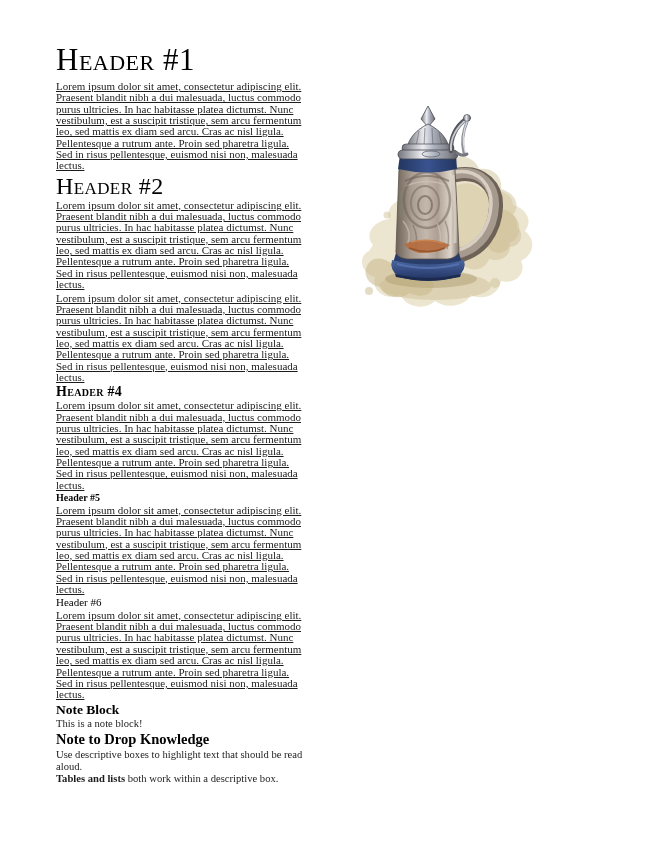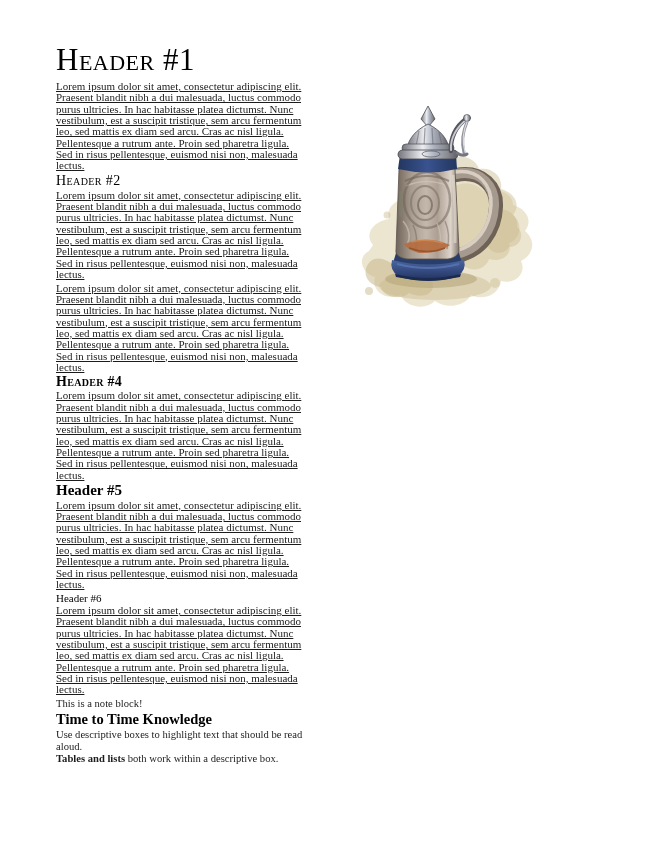--- a/index.html
+++ b/index.html
@@ -5,25 +5,25 @@
   html,body{margin:0;padding:0;}
   body{
     width:651px;height:844px;background:#ffffff;
     font-family:"Liberation Serif", serif;color:#1c1c1c;
     overflow:hidden;position:relative;
   }
   .page{position:relative;width:534px;height:844px;background:#ffffff;}
   .text-column{position:absolute;left:56px;top:44px;width:268px;}
   h1,h2,h3,h4,h5,h6{color:#000;}
   h1{margin:0 0 6px 0;font-size:31px;line-height:1;font-weight:normal;font-variant:small-caps;letter-spacing:.5px;}
-  h2{margin:2px 0 2px 0;font-size:14px;line-height:1;font-weight:normal;font-variant:small-caps;letter-spacing:.4px;}
+  h2{margin:2px 0 2px 0;font-size:24px;line-height:1;font-weight:normal;font-variant:small-caps;letter-spacing:.4px;}
   h3{margin:3px 0 2px 0;font-size:15px;line-height:1;font-weight:normal;font-variant:small-caps;letter-spacing:.3px;
      border-bottom:1.5px solid #000;padding-bottom:3px;}
   h4{margin:2px 0 1px 0;font-size:14px;line-height:1;font-weight:bold;font-variant:small-caps;letter-spacing:.3px;}
-  h5{margin:2px 0 1px 0;font-size:15px;line-height:1.05;font-weight:bold;}
+  h5{margin:2px 0 1px 0;font-size:10px;line-height:1.05;font-weight:bold;}
   h6{margin:2px 0 1px 0;font-size:11px;line-height:1.05;font-weight:normal;}
   p.body{margin:0 16px 2px 0;font-size:11px;line-height:11.35px;text-decoration:underline;}
   .note-heading{font-weight:bold;font-size:13.5px;line-height:1.05;margin:2px 0 1px 0;color:#000;}
   .desc-heading{font-weight:bold;font-size:14.5px;line-height:1.05;margin:3px 0 2px 0;color:#000;}
   p.small{margin:0 0 1px 0;font-size:10.6px;line-height:11.35px;}
   .illustration{position:absolute;left:343px;top:93px;width:230px;height:230px;}
 </style>
 </head>
 <body>
 
@@ -41,23 +41,24 @@
 
     <h4>Header #4</h4>
     <p class="body">Lorem ipsum dolor sit amet, consectetur adipiscing elit. Praesent blandit nibh a dui malesuada, luctus commodo purus ultricies. In hac habitasse platea dictumst. Nunc vestibulum, est a suscipit tristique, sem arcu fermentum leo, sed mattis ex diam sed arcu. Cras ac nisl ligula. Pellentesque a rutrum ante. Proin sed pharetra ligula. Sed in risus pellentesque, euismod nisi non, malesuada lectus.</p>
 
     <h5>Header #5</h5>
     <p class="body">Lorem ipsum dolor sit amet, consectetur adipiscing elit. Praesent blandit nibh a dui malesuada, luctus commodo purus ultricies. In hac habitasse platea dictumst. Nunc vestibulum, est a suscipit tristique, sem arcu fermentum leo, sed mattis ex diam sed arcu. Cras ac nisl ligula. Pellentesque a rutrum ante. Proin sed pharetra ligula. Sed in risus pellentesque, euismod nisi non, malesuada lectus.</p>
 
     <h6>Header #6</h6>
     <p class="body">Lorem ipsum dolor sit amet, consectetur adipiscing elit. Praesent blandit nibh a dui malesuada, luctus commodo purus ultricies. In hac habitasse platea dictumst. Nunc vestibulum, est a suscipit tristique, sem arcu fermentum leo, sed mattis ex diam sed arcu. Cras ac nisl ligula. Pellentesque a rutrum ante. Proin sed pharetra ligula. Sed in risus pellentesque, euismod nisi non, malesuada lectus.</p>
 
+    <div class="note-heading">Note Block</div>
     <p class="small">This is a note block!</p>
 
-    <div class="desc-heading">Time to Time Knowledge</div>
+    <div class="desc-heading">Note to Drop Knowledge</div>
     <p class="small">Use descriptive boxes to highlight text that should be read aloud.</p>
     <p class="small"><strong>Tables and lists</strong><span> both work within a descriptive box.</span></p>
   </div>
 
   <svg class="illustration" viewBox="0 0 230 230" xmlns="http://www.w3.org/2000/svg">
     <defs>
       <linearGradient id="silver" x1="0" y1="0" x2="1" y2="0">
         <stop offset="0" stop-color="#74757d"></stop>
         <stop offset="0.4" stop-color="#ecedf1"></stop>
         <stop offset="0.62" stop-color="#aab0be"></stop>

